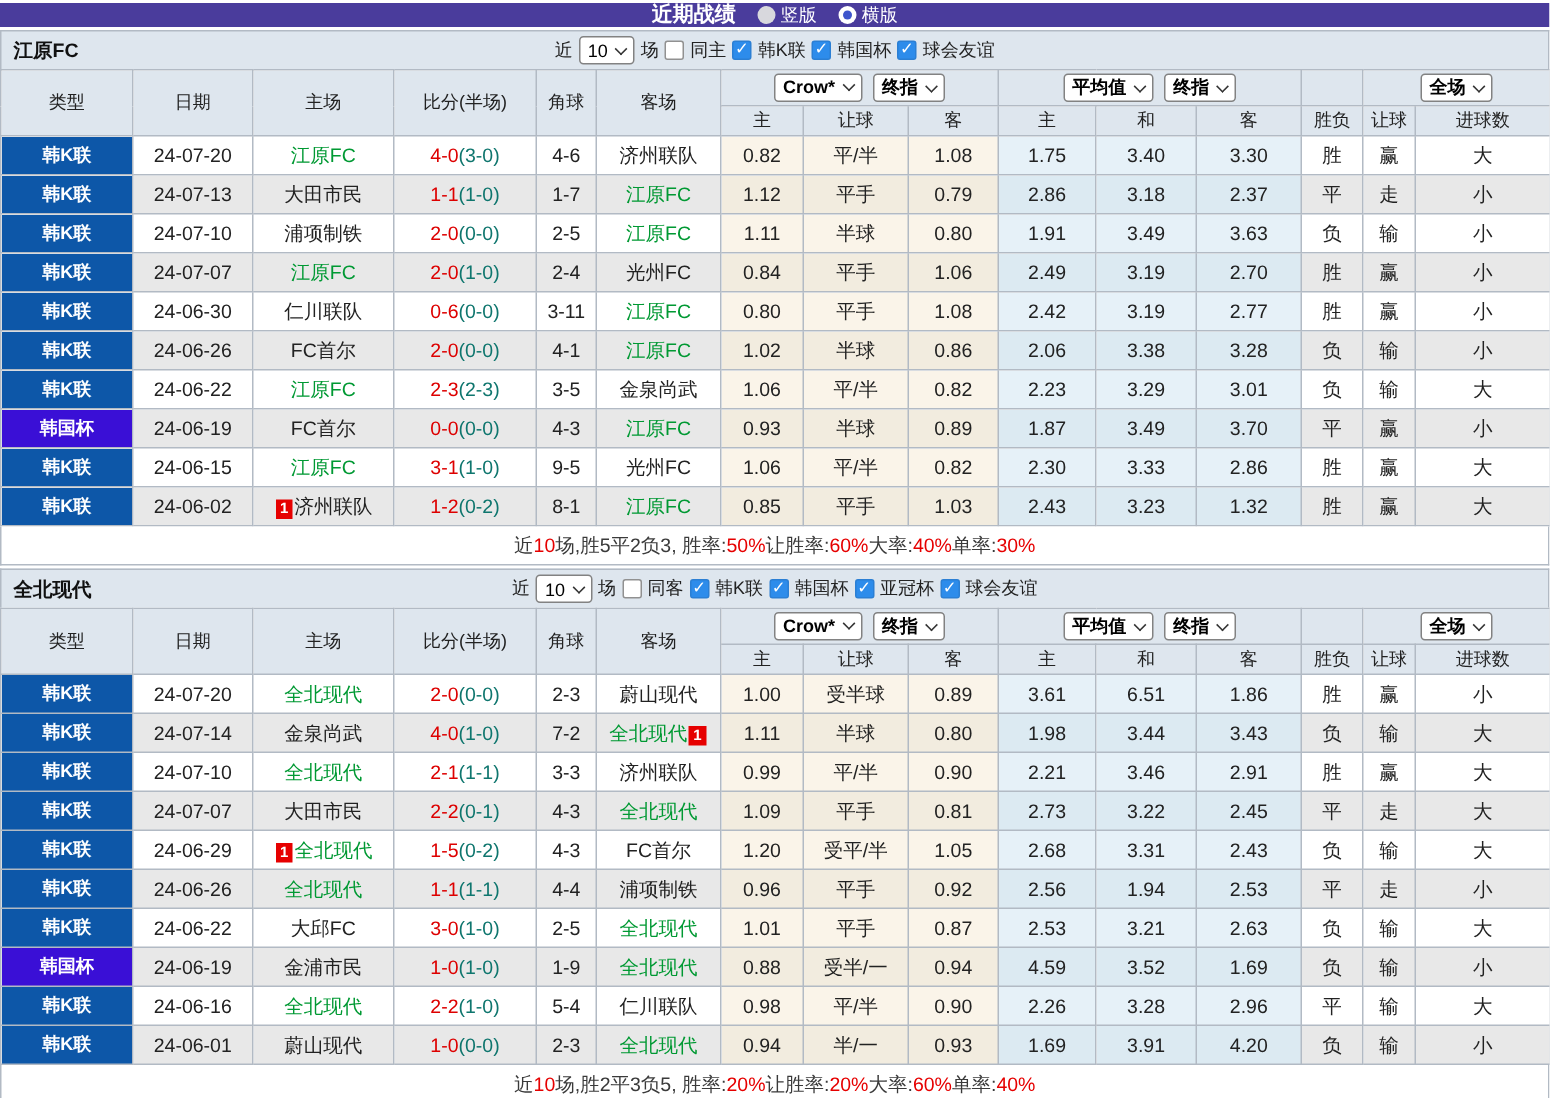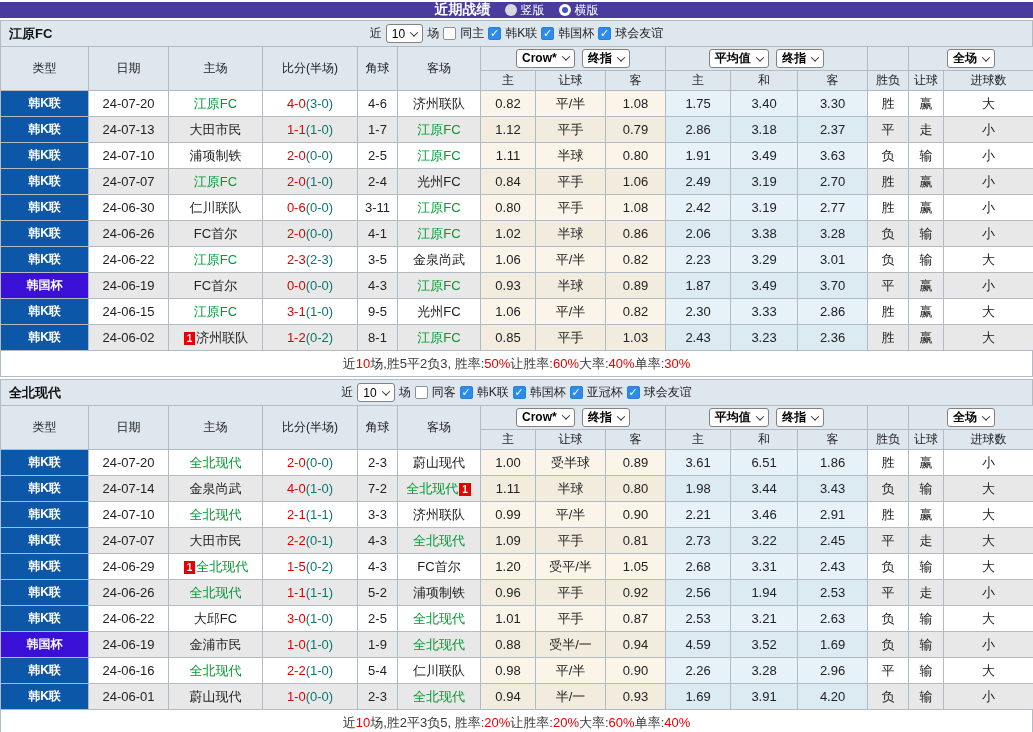--- a/index.html
+++ b/index.html
@@ -325,21 +325,21 @@
     <td class="c-date">24-06-02</td>
     <td class="c-team"><span class="badge">1</span><span class="tname">济州联队</span></td>
     <td class="c-score"><span class="sc">1-2</span><span class="half">(0-2)</span></td>
     <td class="c-corner">8-1</td>
     <td class="c-team"><span class="tname green">江原FC</span></td>
     <td class="c-asia">0.85</td>
     <td class="c-asia">平手</td>
     <td class="c-asia">1.03</td>
     <td class="c-euro">2.43</td>
     <td class="c-euro">3.23</td>
-    <td class="c-euro">2.36</td>
+    <td class="c-euro">1.32</td>
     <td class="c-res r-red">胜</td>
     <td class="c-res r-red">赢</td>
     <td class="c-res r-red">大</td>
   </tr>
       </tbody>
   </table>
   <div class="summary">
       <span>近</span>
       <span class="num">10</span>
       <span>场,胜5平2负3, 胜率:</span>
@@ -533,21 +533,21 @@
     <td class="c-euro">2.43</td>
     <td class="c-res r-blue">负</td>
     <td class="c-res r-blue">输</td>
     <td class="c-res r-red">大</td>
   </tr>
         <tr class="alt">
     <td class="c-type">韩K联</td>
     <td class="c-date">24-06-26</td>
     <td class="c-team"><span class="tname green">全北现代</span></td>
     <td class="c-score"><span class="sc">1-1</span><span class="half">(1-1)</span></td>
-    <td class="c-corner">5-2</td>
+    <td class="c-corner">4-4</td>
     <td class="c-team"><span class="tname">浦项制铁</span></td>
     <td class="c-asia">0.96</td>
     <td class="c-asia">平手</td>
     <td class="c-asia">0.92</td>
     <td class="c-euro">2.56</td>
     <td class="c-euro">1.94</td>
     <td class="c-euro">2.53</td>
     <td class="c-res r-green">平</td>
     <td class="c-res r-green">走</td>
     <td class="c-res r-blue">小</td>

